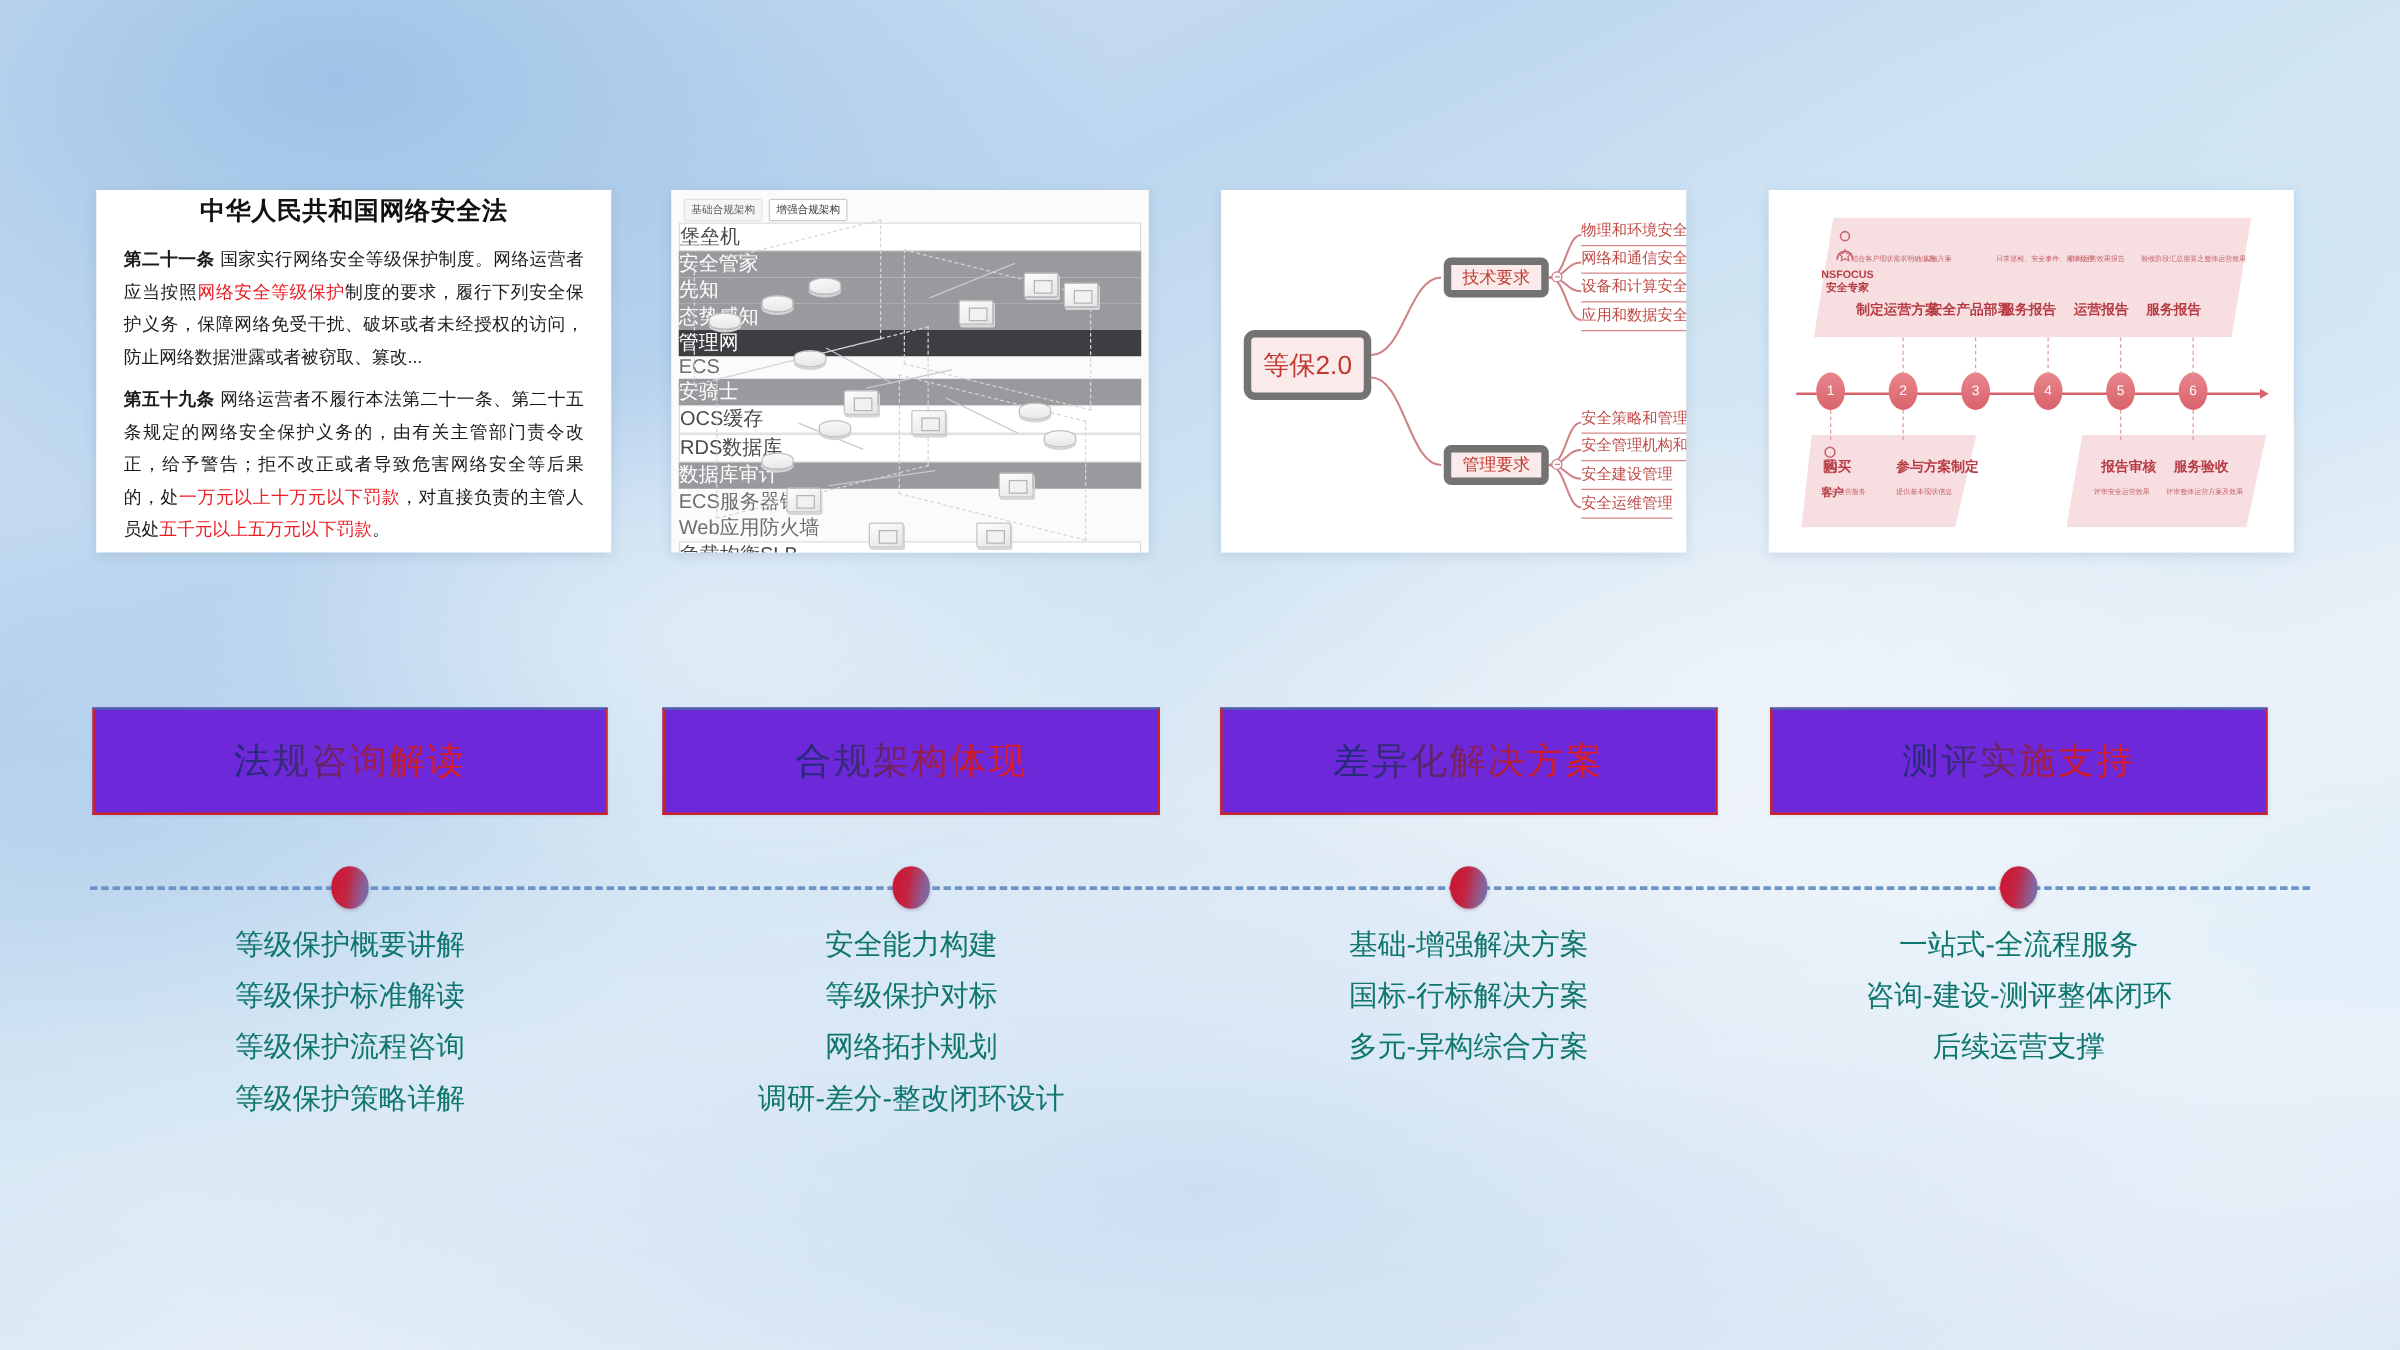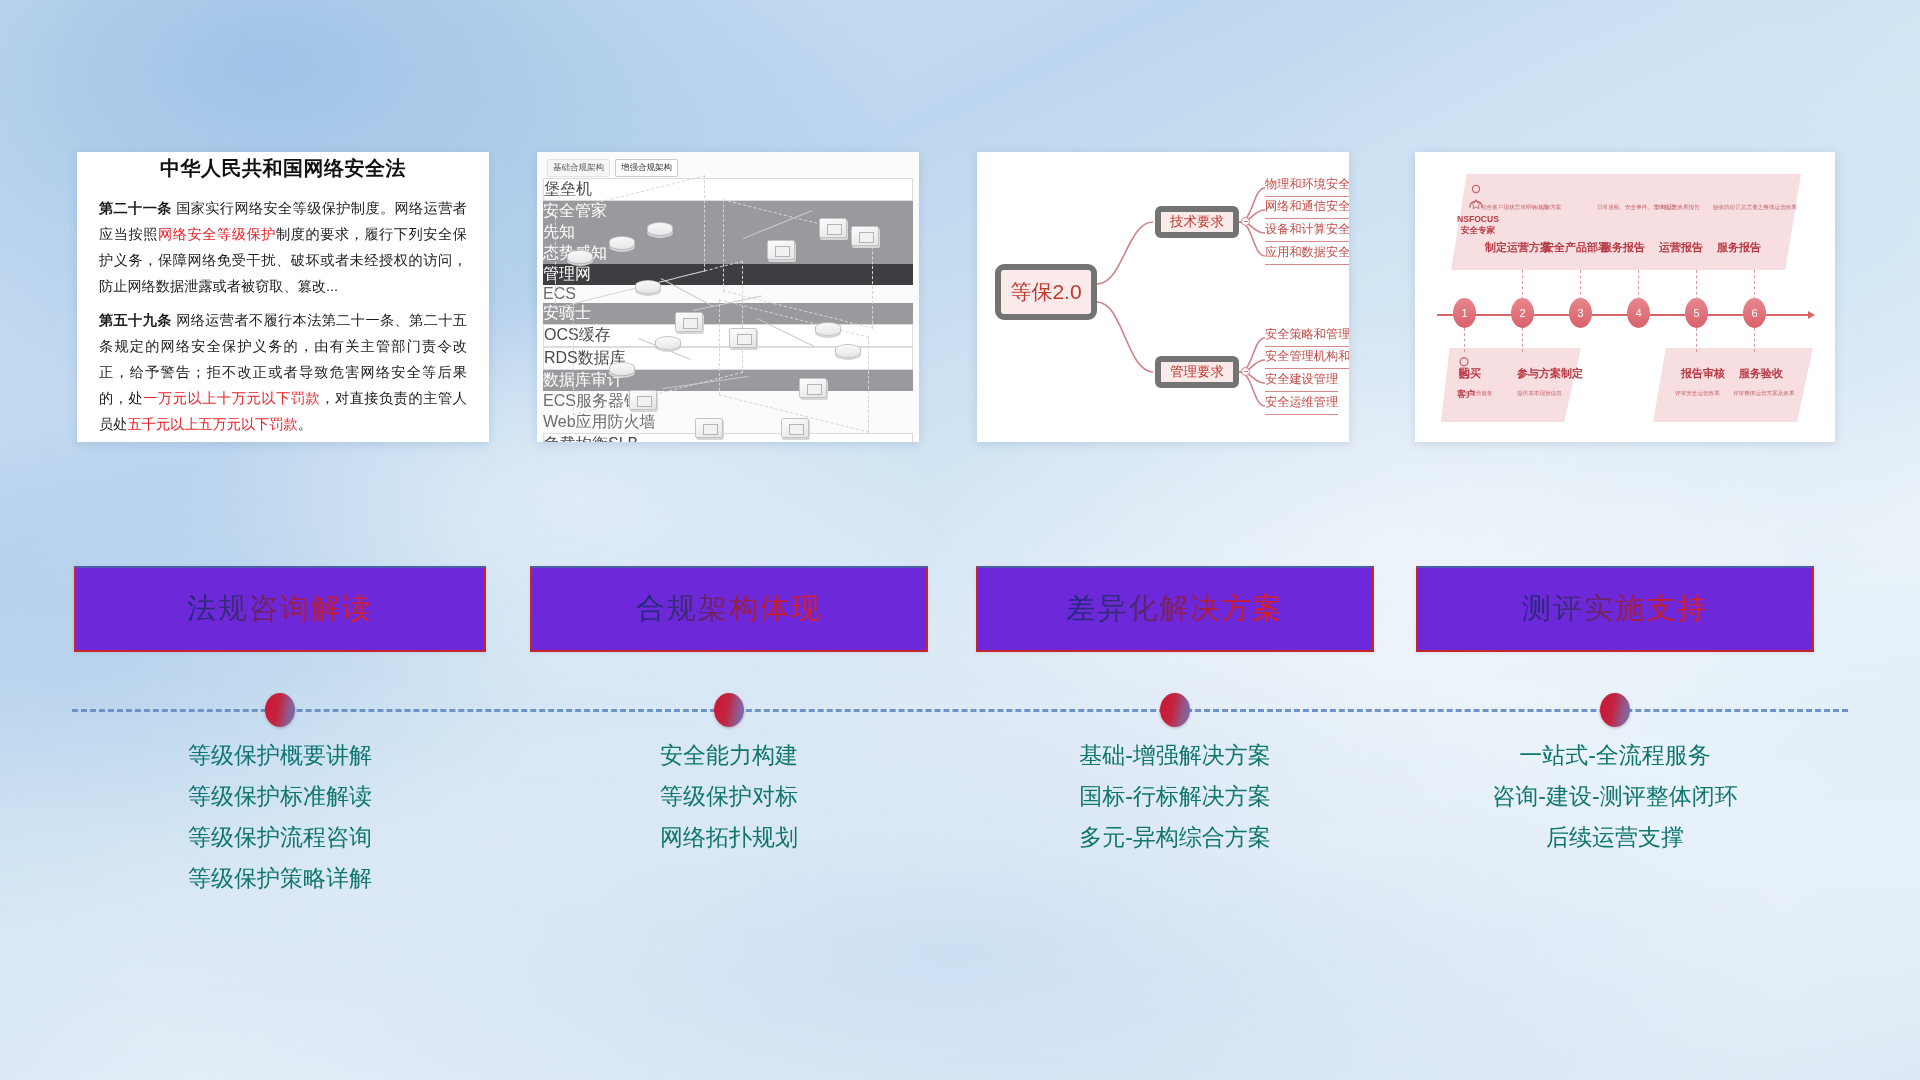--- a/index.html
+++ b/index.html
@@ -415,20 +415,21 @@
   <div class="list-col l1">
     <div class="list-item">等级保护概要讲解</div>
     <div class="list-item">等级保护标准解读</div>
     <div class="list-item">等级保护流程咨询</div>
     <div class="list-item">等级保护策略详解</div>
   </div>
   <div class="list-col l2">
     <div class="list-item">安全能力构建</div>
     <div class="list-item">等级保护对标</div>
     <div class="list-item">网络拓扑规划</div>
+    <div class="list-item">调研-差分-整改闭环设计</div>
   </div>
   <div class="list-col l3">
     <div class="list-item">基础-增强解决方案</div>
     <div class="list-item">国标-行标解决方案</div>
     <div class="list-item">多元-异构综合方案</div>
   </div>
   <div class="list-col l4">
     <div class="list-item">一站式-全流程服务</div>
     <div class="list-item">咨询-建设-测评整体闭环</div>
     <div class="list-item">后续运营支撑</div>

